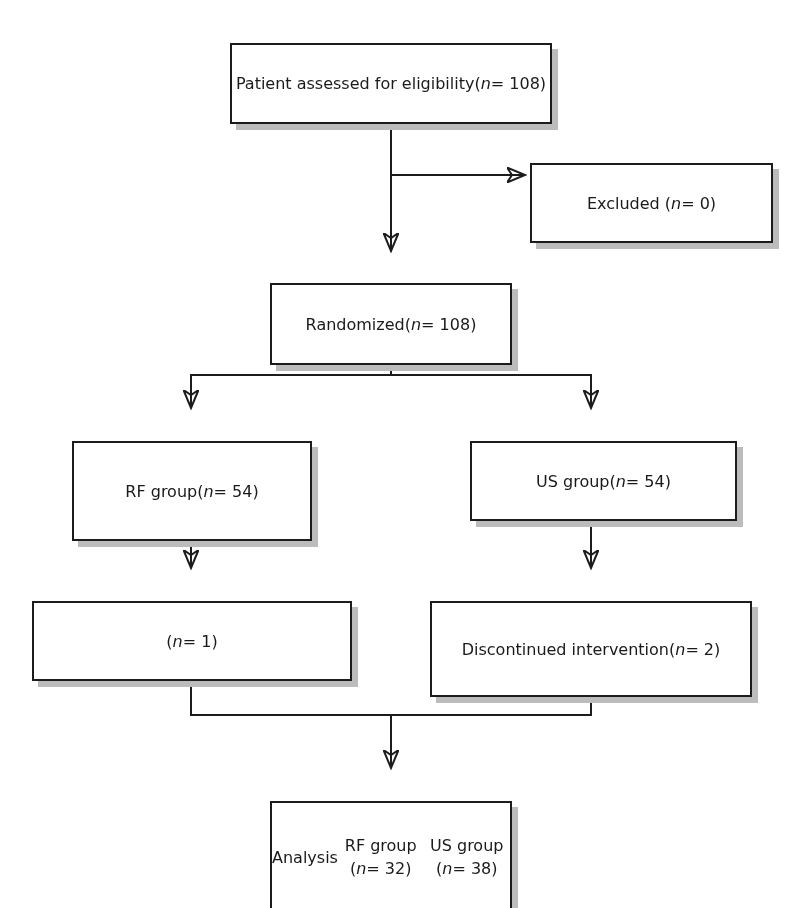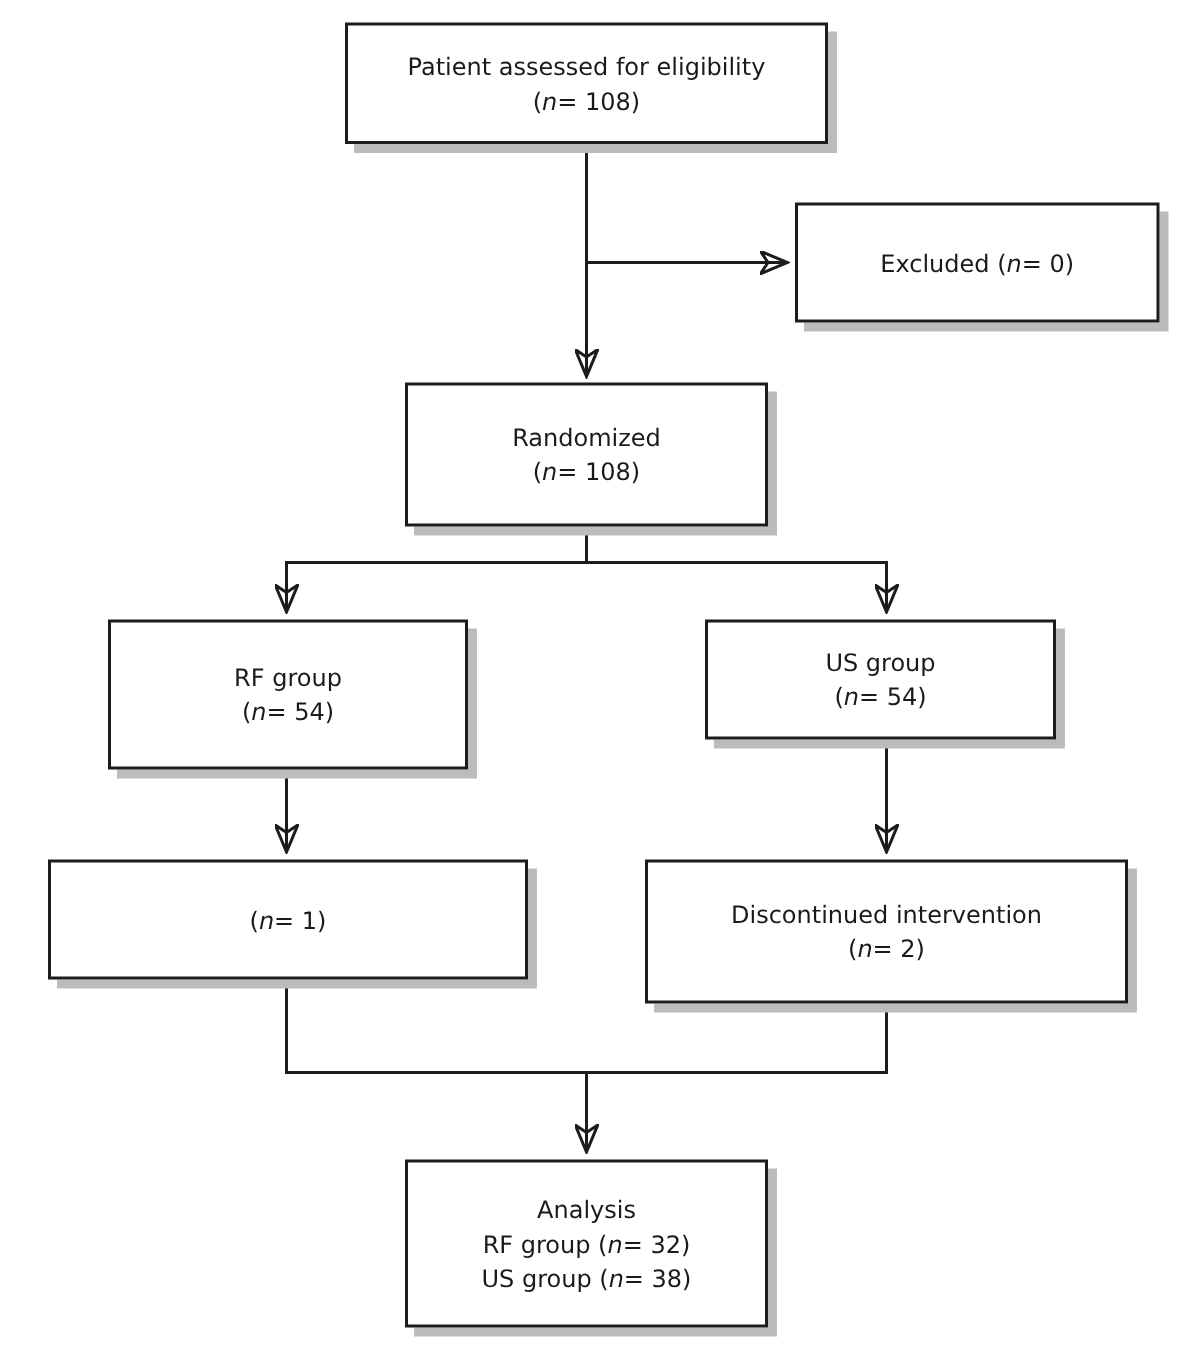--- a/index.html
+++ b/index.html
@@ -20,33 +20,34 @@
   }
   svg.connectors{position:absolute;left:0;top:0;width:790px;height:908px;}
   svg.connectors path{stroke:var(--border-color);stroke-width:2;fill:none;}
   .node{
     position:absolute;
     box-sizing:border-box;
     background:var(--box-fill);
     border:2px solid var(--border-color);
     box-shadow:6px 6px 0 var(--shadow-color);
     display:flex;
-    flex-direction:column;
+    flex-direction:row;
     align-items:center;
     justify-content:center;
     text-align:center;
     font-size:16px;
     line-height:23px;
+    margin-top:28px;
   }
   .node i{font-style:italic;}
   .n-eligibility {left:230px;top:15px; width:322px;height:81px;}
   .n-excluded    {left:530px;top:135px;width:243px;height:80px;}
-  .n-randomized  {left:270px;top:255px;width:242px;height:96px;}
+  .n-randomized  {left:270px;top:255px;width:242px;height:82px;}
   .n-rf          {left:72px; top:413px;width:240px;height:100px;}
-  .n-us          {left:470px;top:413px;width:234px;height:80px;}
+  .n-us          {left:470px;top:413px;width:267px;height:80px;}
   .n-withdrawal  {left:32px; top:573px;width:320px;height:80px;}
   .n-discontinued{left:430px;top:573px;width:322px;height:96px;}
   .n-analysis    {left:270px;top:773px;width:242px;height:112px;text-align:center;}
 </style>
 </head>
 <body>
 
 <div class="canvas">
 
   <svg class="connectors" viewBox="0 0 790 908" aria-hidden="true">

